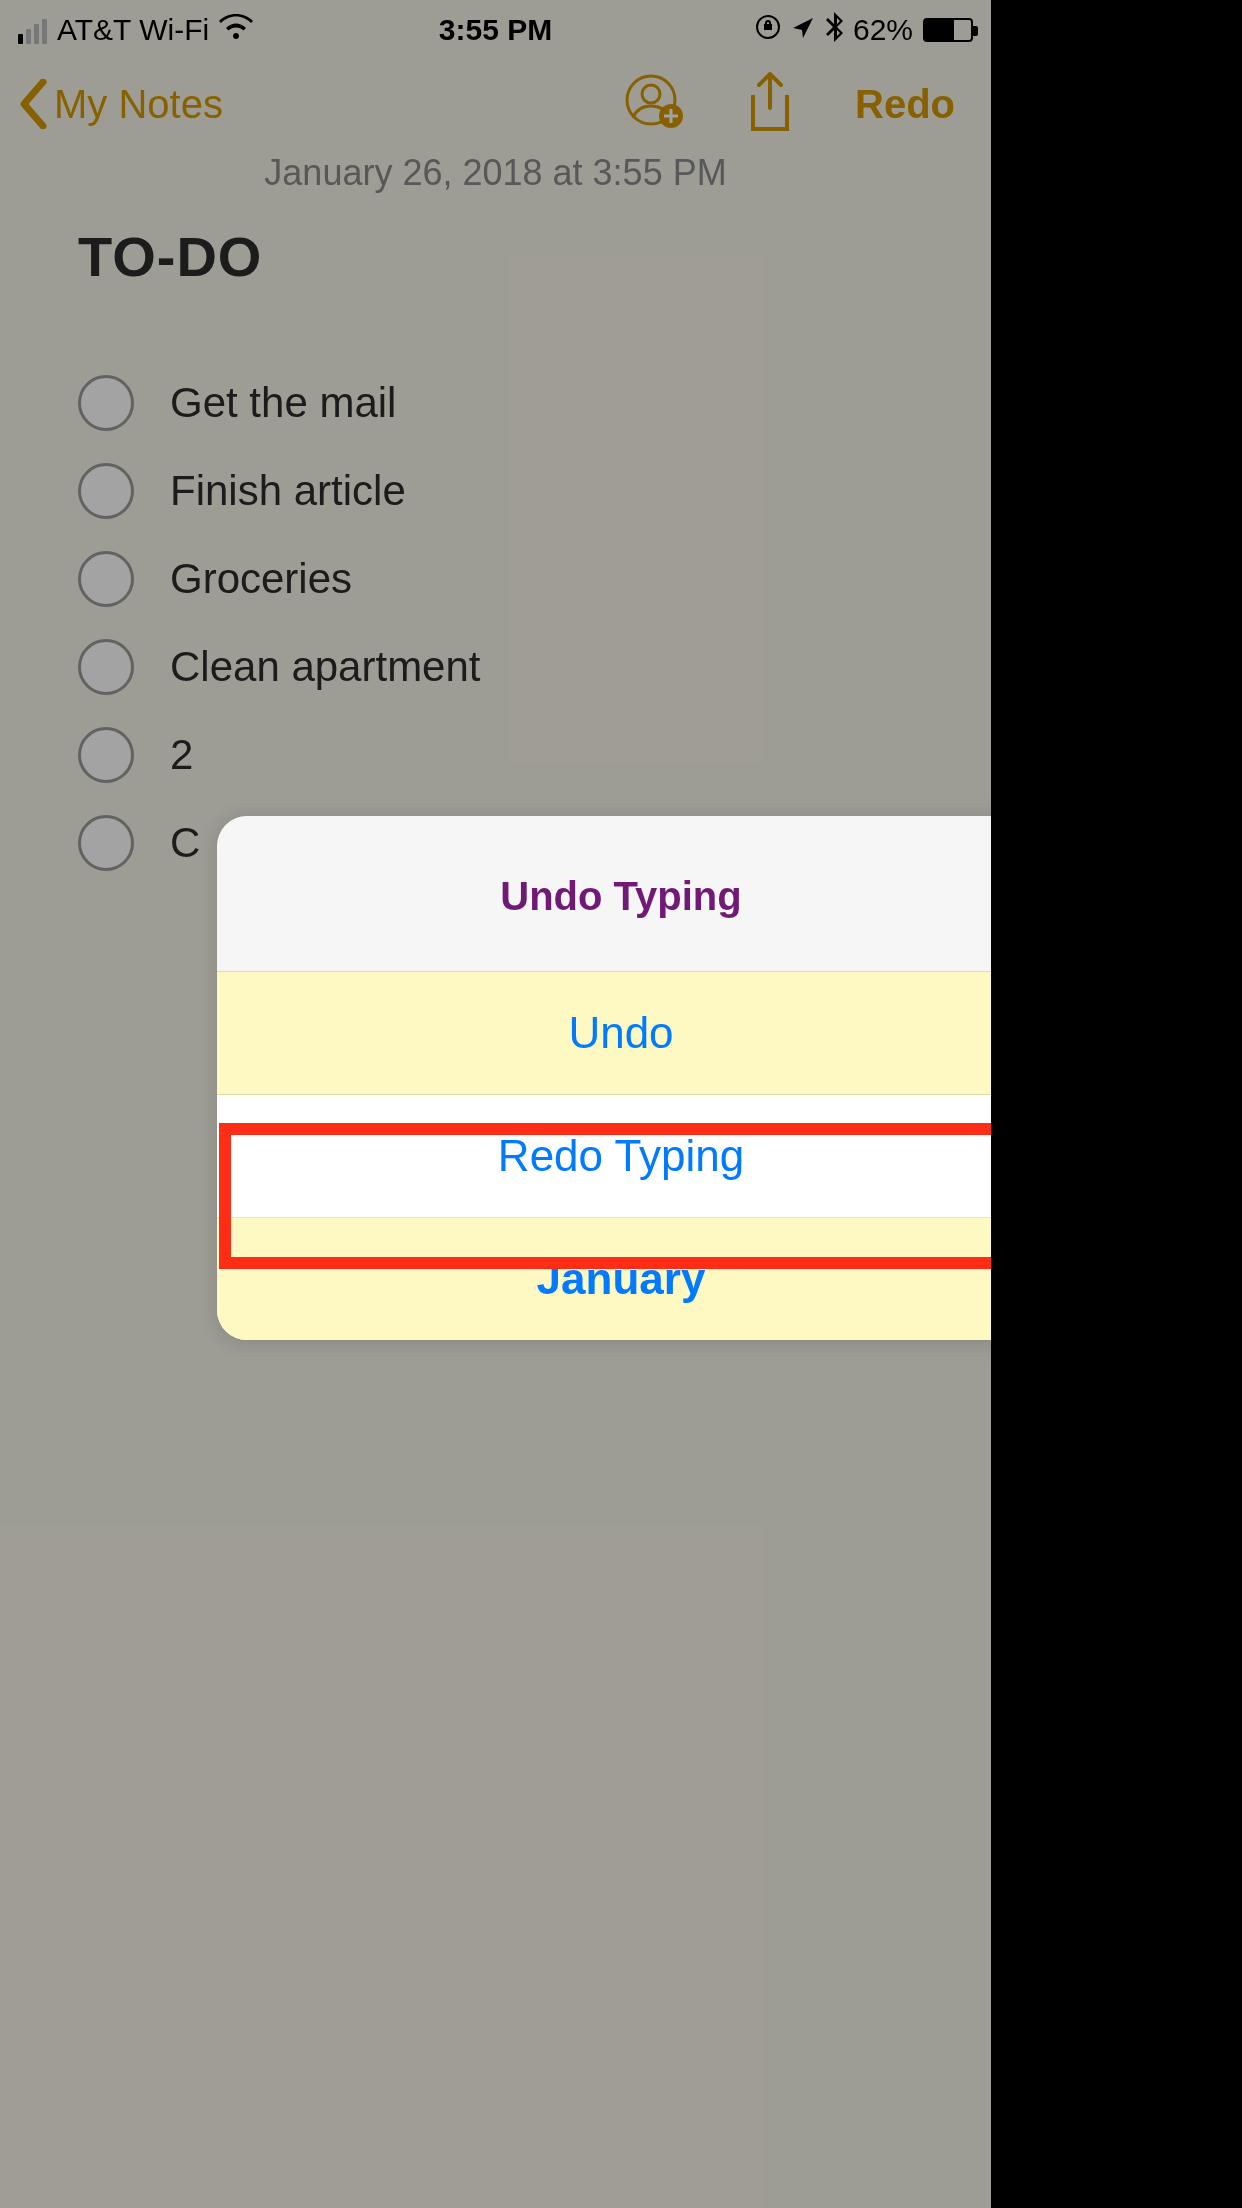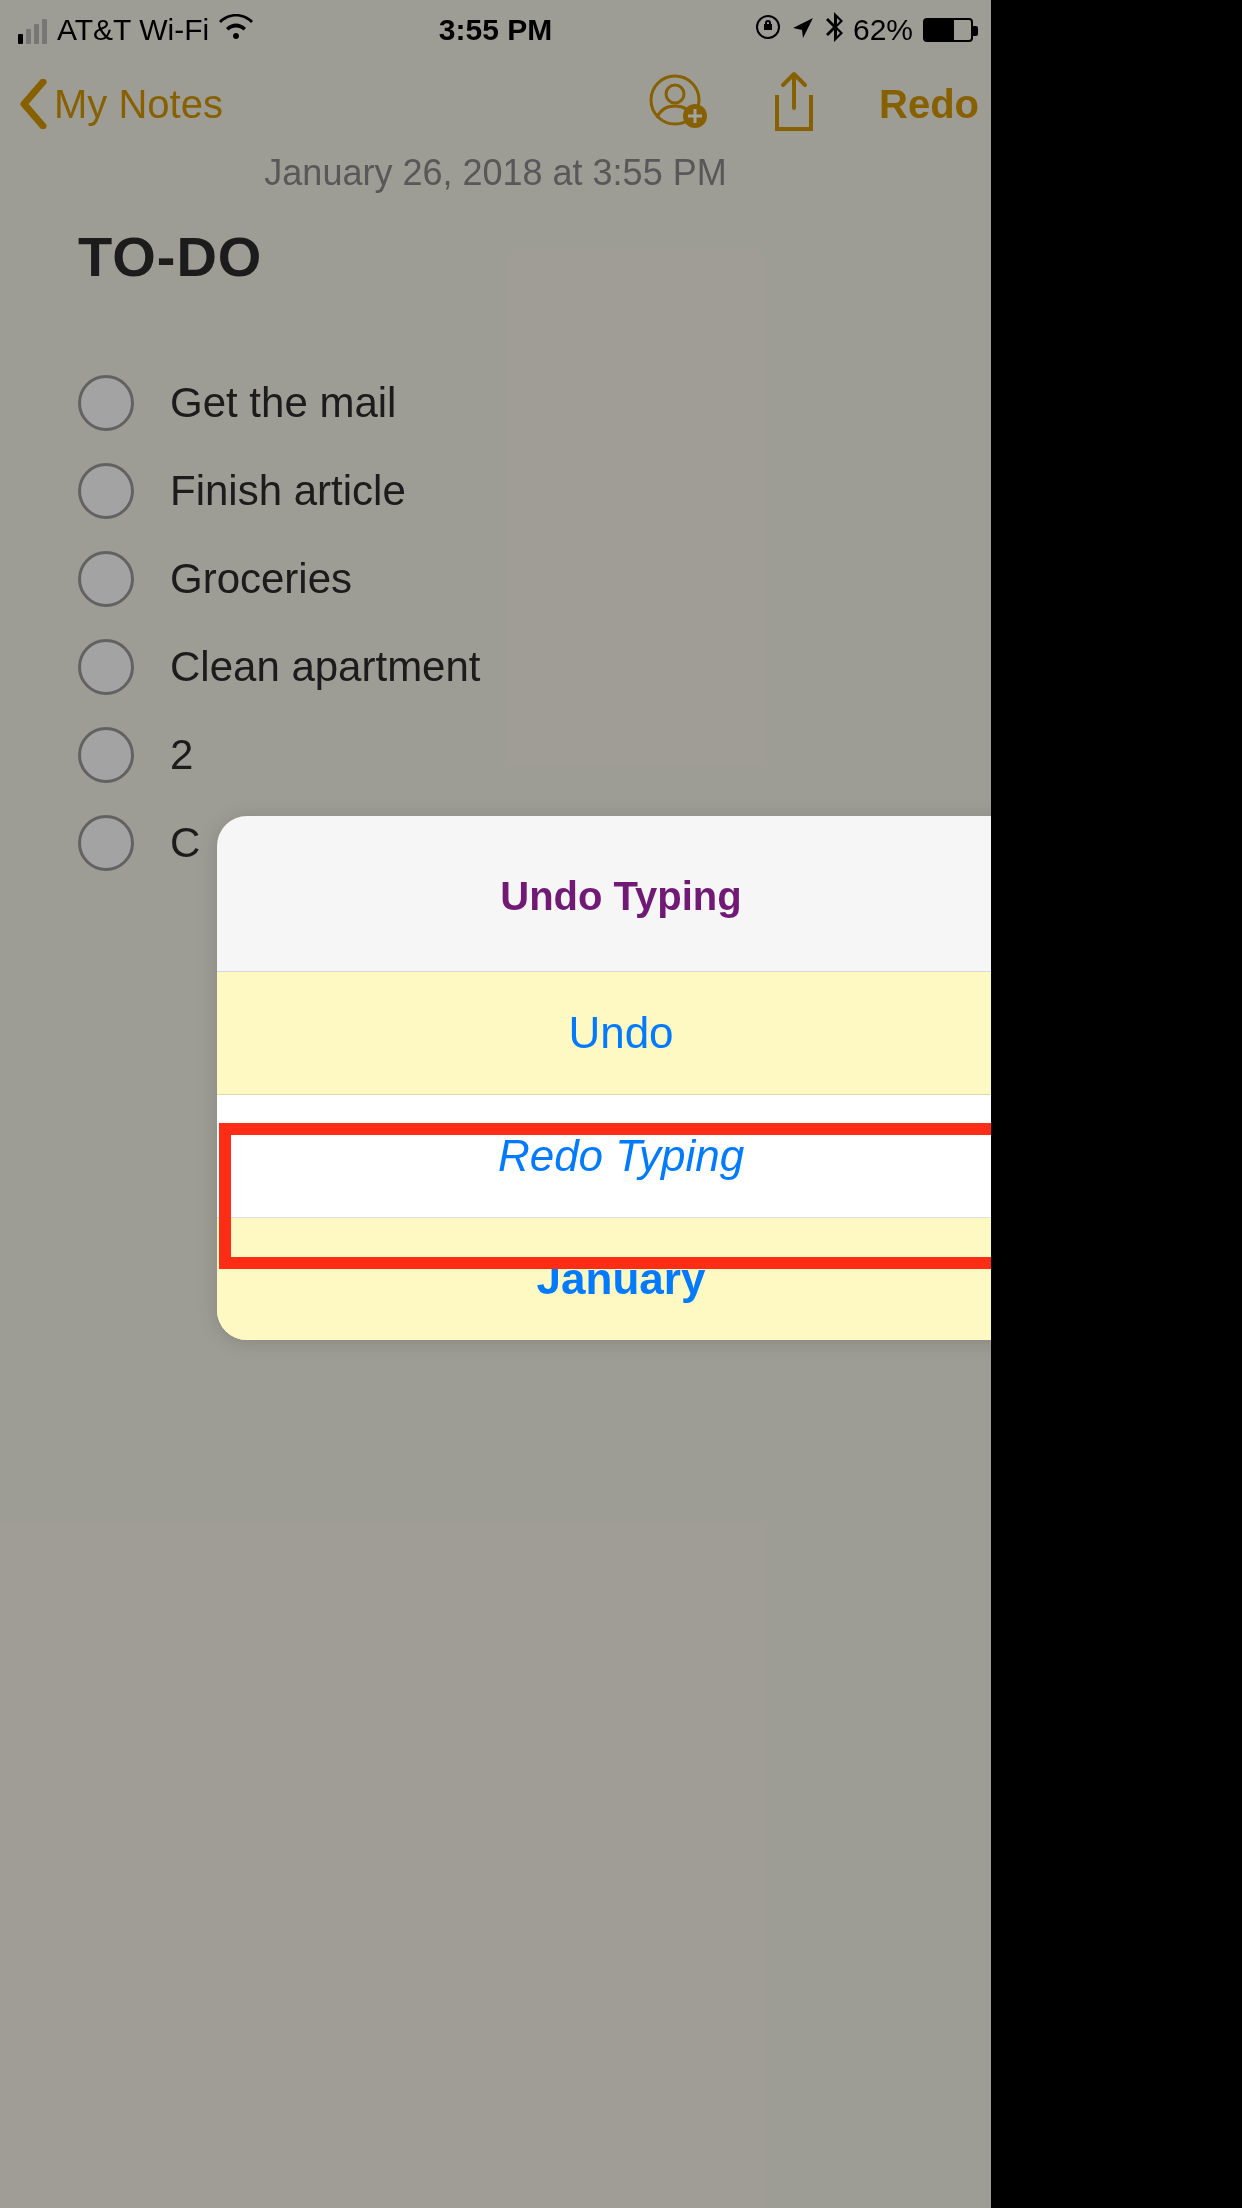--- a/index.html
+++ b/index.html
@@ -13,42 +13,42 @@
   .signal-bars span:nth-child(1){height:10px;background:#000;}
   .signal-bars span:nth-child(2){height:15px;}
   .signal-bars span:nth-child(3){height:20px;}
   .signal-bars span:nth-child(4){height:25px;}
   .wifi { font-size:30px; }
   .status-center { position:absolute; left:0; right:0; text-align:center; font-weight:600; font-size:30px; }
   .battery { width:50px; height:24px; border:2px solid #000; border-radius:4px; position:relative; }
   .battery::after { content:""; position:absolute; right:-7px; top:6px; width:5px; height:10px; background:#000; border-radius:0 2px 2px 0; }
   .battery-level { height:100%; width:62%; background:#000; border-radius:1px 0 0 1px; }
   
-  .nav-bar { height:88px; display:flex; align-items:center; justify-content:space-between; padding:0 12px 0 18px;text-align:right; }
+  .nav-bar { height:88px; display:flex; align-items:center; justify-content:space-between; padding:0 36px 0 18px;text-align:right; }
   .nav-left { display:flex; align-items:center; gap:6px; color:#d49700; font-size:40px; }
   .nav-left svg { display:block; }
   .nav-right { display:flex; align-items:center; gap:60px; color:#d49700; }
   .done-btn { font-size:40px; font-weight:700; color:#d49700; }
   .timestamp { text-align:center; color:#8a8a8c; font-size:36px; margin-top:4px; }
   .note-body { padding:30px 78px 0 78px; }
   .note-title { font-size:56px; font-weight:800; letter-spacing:1px; color:#2c2c2e; }
   .todo-list { margin-top:86px; display:flex; flex-direction:column; gap:32px; }
   .todo-item { display:flex; align-items:center; gap:36px; }
   .check-circle { width:56px; height:56px; border:3px solid #9a9a9a; border-radius:50%; background:#fff; flex-shrink:0; }
   .todo-text { font-size:42px; color:#2c2c2e; }
   .todo-text.bold { font-weight:400; }
   
   .dim { position:absolute; inset:0; background:rgba(0,0,0,0.36); }
   
   .alert { position:absolute; left:217px; top:816px; width:808px; background:rgba(248,248,248,0.98); border-radius:30px; overflow:hidden; box-shadow:0 2px 20px rgba(0,0,0,0.15); }
   .alert-title { text-align:center; font-size:40px; font-weight:700; color:#701a75; padding:58px 20px 52px 20px; border-bottom:1px solid rgba(0,0,0,0.12); }
   .alert-btn { text-align:center; font-size:44px; color:#007aff; padding:36px 0; border-bottom:1px solid rgba(0,0,0,0.12); background:#fef9c3; }
   .alert-btn:last-child { border-bottom:none; }
   .alert-btn.bold { font-weight:700; }
-  .alert-btn.highlight { background:#fff;font-style:italic; }
+  .alert-btn.highlight { background:#fff; }
   .red-box { position:absolute; border:12px solid #ff2d16; pointer-events:none; }
 </style>
 </head>
 <body>
 
 <div class="screen">
 
   <div class="status-bar">
     <div class="status-left">
       <div class="signal-bars">

